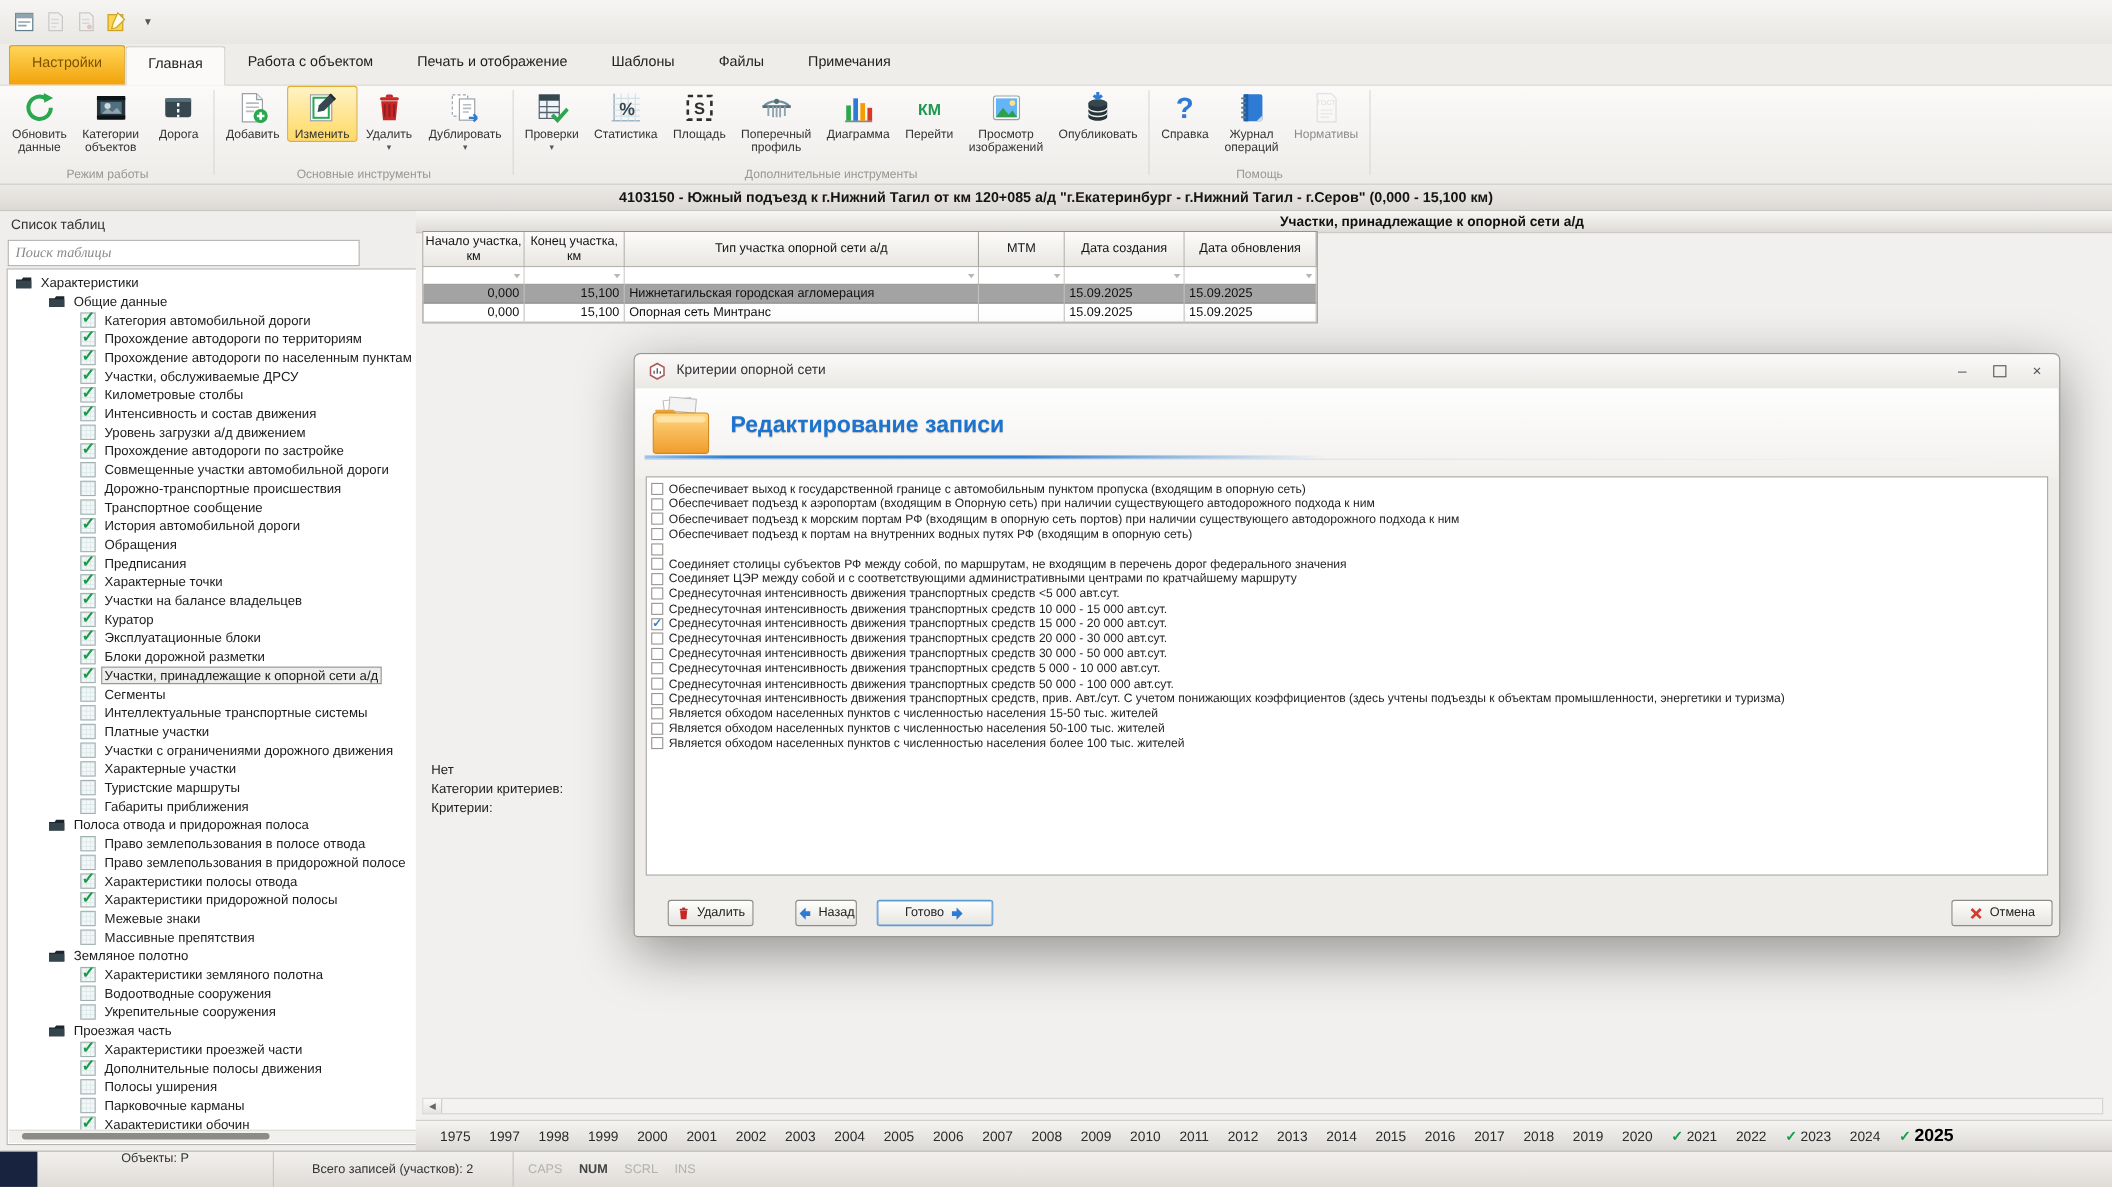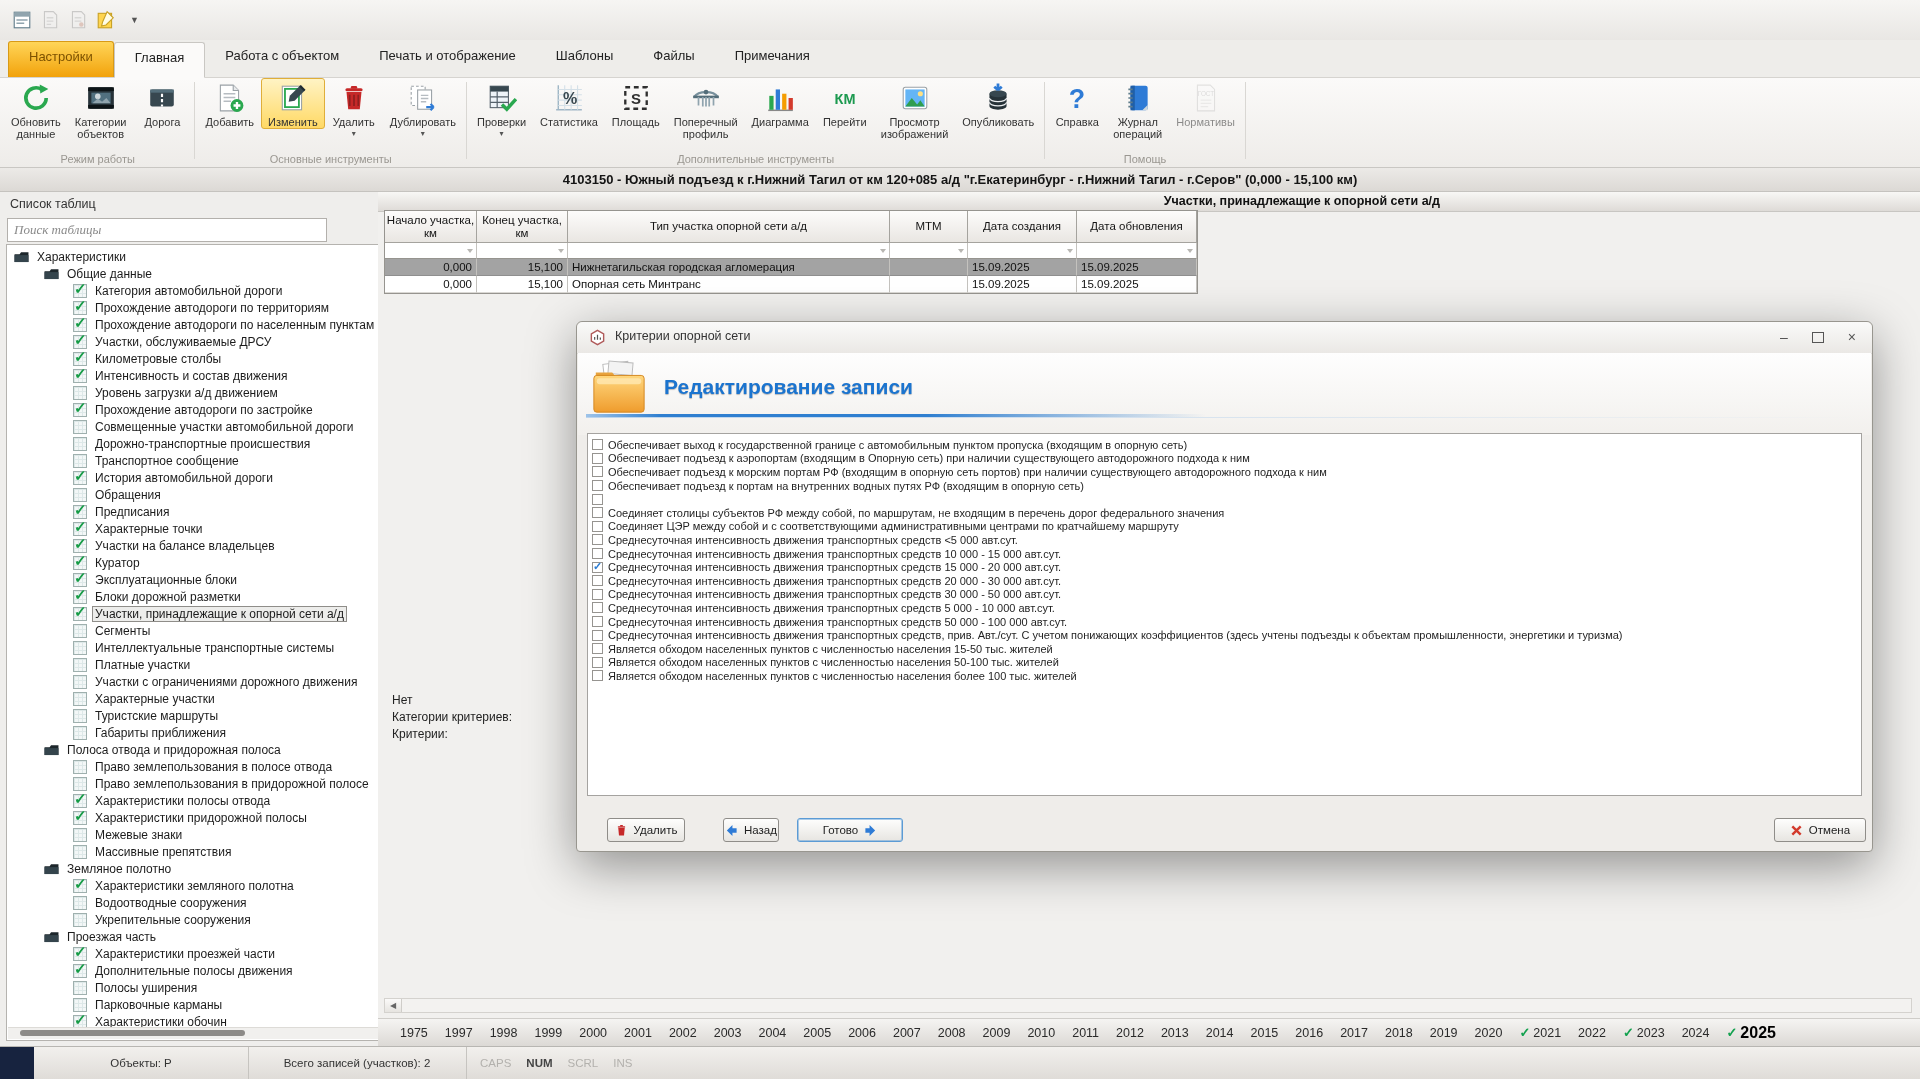--- a/index.html
+++ b/index.html
@@ -69,21 +69,21 @@
 .detail{position:absolute;left:14px;top:500px;font-size:12px;color:#222;line-height:17px}
 .mh-scroll{position:absolute;left:6px;right:8px;top:806px;height:15px;background:#f3f2f0;border:1px solid #d4d2ce;box-sizing:border-box}
 .mh-btn{position:absolute;left:0;top:0;width:16px;height:13px;background:linear-gradient(#fbfaf9,#e6e4e0);border-right:1px solid #cfcdc9;font-size:8px;color:#666;display:flex;align-items:center;justify-content:center}
 .yearbar{position:absolute;left:0;right:0;top:826px;height:28px;background:linear-gradient(#f5f4f2,#dcd9d5);border-top:1px solid #cfcdc9;display:flex;align-items:center;padding-left:22px;box-sizing:border-box}
 .year{display:flex;align-items:center;margin-right:17px;font-size:12.5px;color:#2a2a2a;white-space:nowrap}
 .ycheck{color:#13a14e;font-weight:bold;font-size:13px;margin-right:3px}
 .year.active .ylabel{font-size:16px;font-weight:bold;color:#000}
 
 .statusbar{position:absolute;left:0;bottom:0;width:100%;height:33px;background:linear-gradient(#f2f0ed,#dfdcd8);border-top:1px solid #b8b6b2;box-sizing:border-box;font-size:11.5px;color:#333}
 .corner{position:absolute;left:0;top:0;width:34px;height:32px;background:#17233f}
-.scell1{position:absolute;left:34px;top:0;width:214px;height:32px;display:flex;align-items:center;justify-content:center;border-right:1px solid #c6c4c0}
+.scell1{position:absolute;left:34px;top:0;width:214px;height:32px;display:flex;align-items:flex-start;justify-content:center;border-right:1px solid #c6c4c0}
 .scell2{position:absolute;left:248px;top:0;width:218px;height:32px;display:flex;align-items:center;justify-content:center;border-right:1px solid #c6c4c0}
 .sflags{position:absolute;left:480px;top:0;height:32px;display:flex;align-items:center;gap:15px}
 .flag{color:#b3b1ad}
 .flag.on{color:#444;font-weight:bold}
 
 .dialog{position:absolute;left:576px;top:321px;width:1297px;height:531px;background:#efedea;border:1px solid #98968f;border-radius:6px 6px 4px 4px;box-shadow:0 14px 50px rgba(0,0,0,.4);box-sizing:border-box}
 .dtitle{position:absolute;left:0;top:0;right:0;height:31px;background:linear-gradient(#fafaf9,#eae8e5);border-bottom:1px solid #dddbd7;border-radius:6px 6px 0 0}
 .dticon{position:absolute;left:12px;top:7px;width:17px;height:17px}
 .dticon svg{width:100%;height:100%}
 .dtlabel{position:absolute;left:38px;top:7px;font-size:12.5px;color:#333}

